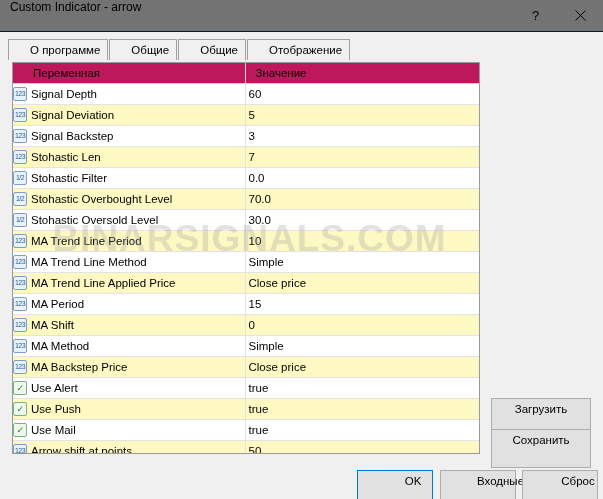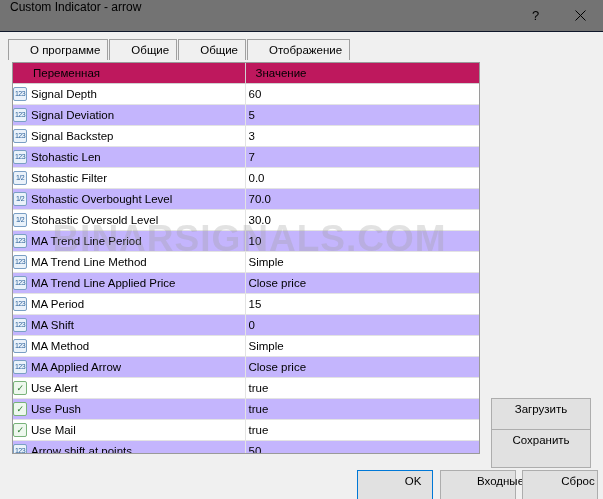--- a/index.html
+++ b/index.html
@@ -111,21 +111,21 @@
     height: 20px;
     font-size: 11.5px;
     border-bottom: 1px solid #e3e3e3;
     border-right: 1px solid #e3e3e3;
     padding: 0;
     color: #000;
     overflow: hidden;
     white-space: nowrap;
   }
   table.params td.val { padding-left: 3px; border-right: none; }
-  tr.alt td { background: #c4b5fd; }
+  tr.alt td { background: #fef9c3; }
   .cellwrap {
     display: flex;
     align-items: center;
     height: 20px;
   }
   .icon {
     width: 14px;
     height: 14px;
     margin-right: 4px;
     flex: 0 0 14px;
@@ -347,21 +347,21 @@
               <span class="icon num">123</span>
               <span class="pname">MA Method</span>
             </div>
           </td>
           <td class="val">Simple</td>
         </tr>
         <tr class="alt">
           <td>
             <div class="cellwrap">
               <span class="icon num">123</span>
-              <span class="pname">MA Applied Arrow</span>
+              <span class="pname">MA Backstep Price</span>
             </div>
           </td>
           <td class="val">Close price</td>
         </tr>
         <tr class="">
           <td>
             <div class="cellwrap">
               <span class="icon bool">✓</span>
               <span class="pname">Use Alert</span>
             </div>

